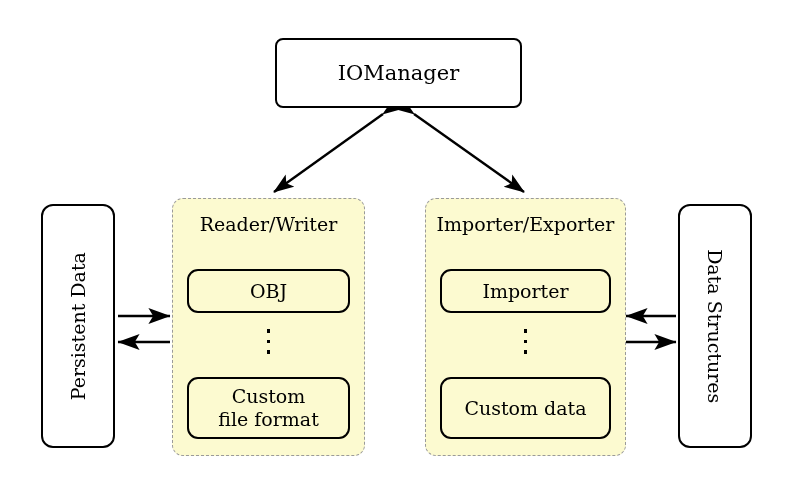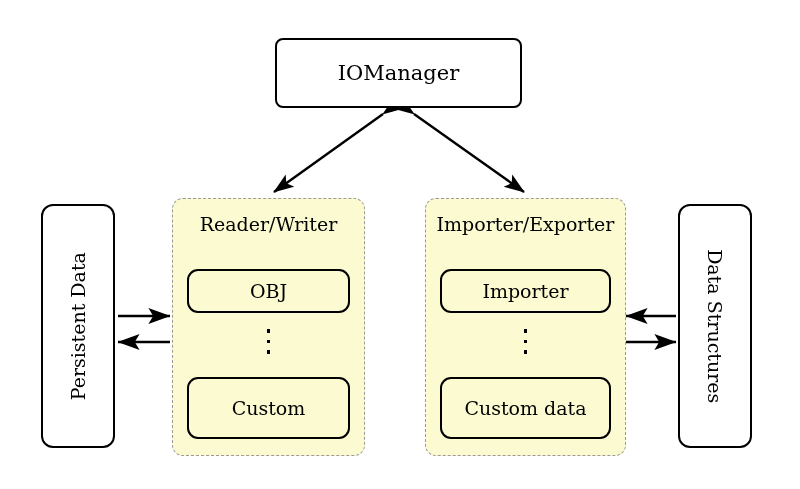--- a/index.html
+++ b/index.html
@@ -204,20 +204,21 @@
 
     <div class="vdots">
       <i></i>
         <i></i>
         <i></i>
     </div>
 
     <div class="member-box member-bottom">
       <span>
         <span>Custom</span><br>
+        <span>file format</span>
       </span>
     </div>
   </div>
 
   <div class="group group-right">
     <div class="group-title">Importer/Exporter</div>
 
     <div class="member-box member-top">
       <span>Importer</span>
     </div>

